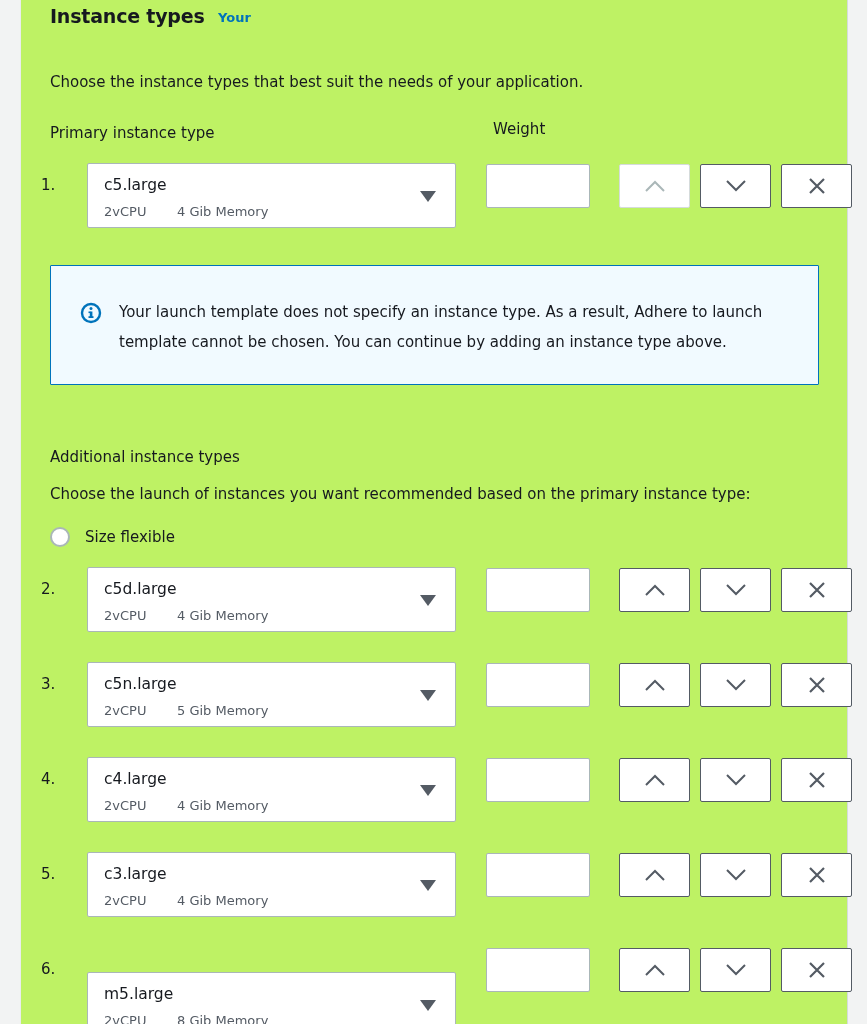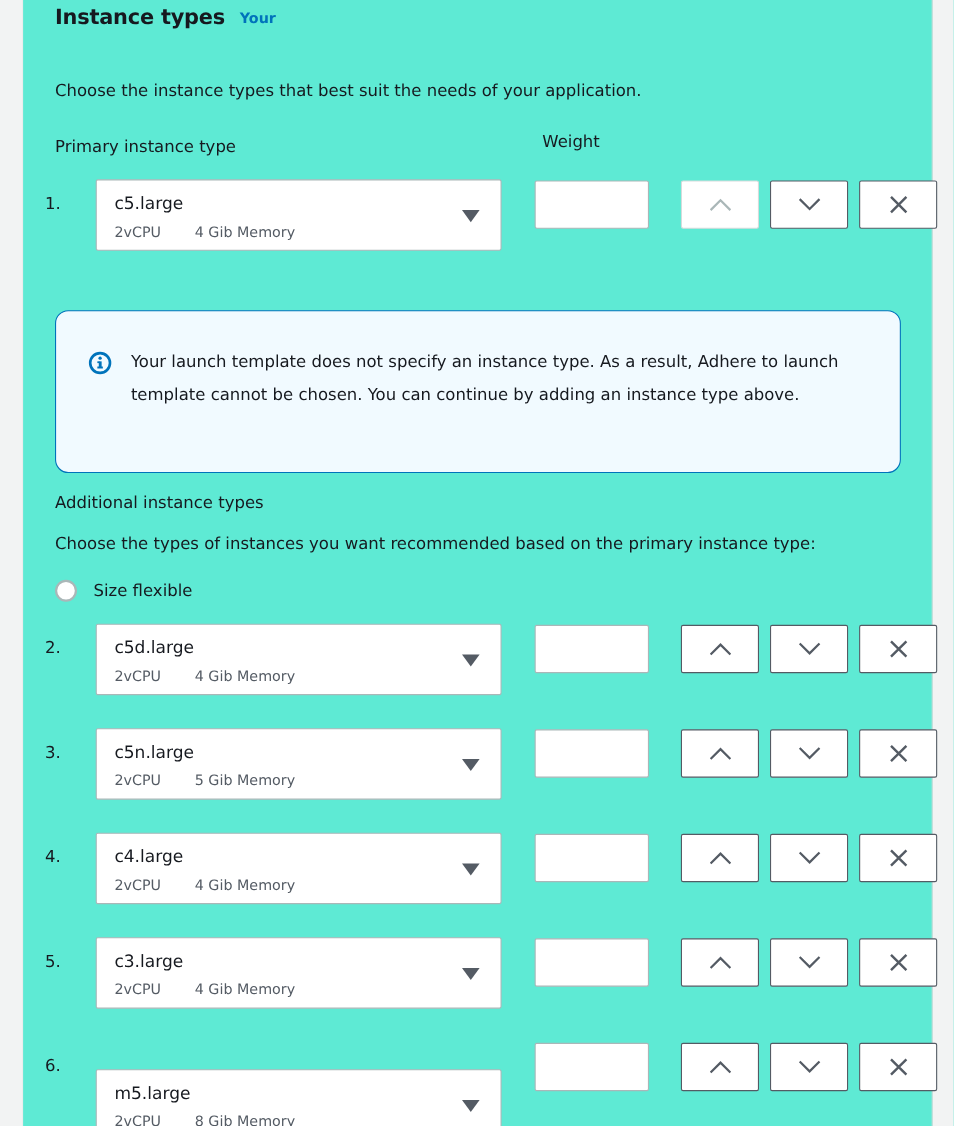--- a/index.html
+++ b/index.html
@@ -7,21 +7,21 @@
   body {
     background: #f2f3f3;
     font-family: "DejaVu Sans", "Liberation Sans", sans-serif;
     color: #16191f;
     position: relative;
   }
   .panel {
     position: absolute;
     left: 20px; top: 0;
     width: 828px; height: 1024px;
-    background: #5eead4;
+    background: #bef264;
     border-left: 1px solid #eaeded;
     border-right: 1px solid #d5dbdb;
   }
   .abs { position: absolute; }
   .title {
     left: 29px; top: 5px;
     font-size: 19px; font-weight: bold; color: #16191f;
     letter-spacing: -0.2px;
   }
   .info-link {
@@ -73,25 +73,25 @@
     border: 1px solid #545b64;
     border-radius: 2px;
     background: #fff;
     display: flex; align-items: center; justify-content: center;
     cursor: pointer;
   }
   .btn.disabled { border-color: #d5dbdb; cursor: default; }
   .btn svg { display: block; }
 
   .alert {
-    left: 29px; top: 282px;
-    width: 769px; height: 148px;
+    left: 29px; top: 265px;
+    width: 769px; height: 120px;
     background: #f1faff;
     border: 1px solid #0073bb;
-    border-radius: 12px;
+    border-radius: 1px;
   }
   .alert .icon { position: absolute; left: 29px; top: 36px; }
   .alert .text {
     position: absolute; left: 68px; top: 32px; width: 680px;
     font-size: 15px; line-height: 29.5px; color: #16191f;
   }
 
   .radio-row { left: 29px; top: 527px; display: flex; align-items: center; }
   .radio {
     display: flex; align-items: center; cursor: pointer;
@@ -148,21 +148,21 @@
       <circle cx="11" cy="11" r="9" fill="none" stroke="#0073bb" stroke-width="2.4"></circle>
       <rect x="9.8" y="9.5" width="2.6" height="6" fill="#0073bb"></rect>
       <rect x="8.5" y="14.2" width="5" height="1.8" fill="#0073bb"></rect>
       <rect x="8.5" y="9.5" width="2" height="1.6" fill="#0073bb"></rect>
       <circle cx="11" cy="6.6" r="1.5" fill="#0073bb"></circle>
     </svg>
     <div class="text">Your launch template does not specify an instance type. As a result, Adhere to launch template cannot be chosen. You can continue by adding an instance type above.</div>
   </div>
 
   <div class="abs label" style="left:29px; top:448px;">Additional instance types</div>
-  <div class="abs desc" style="left:29px; top:485px;">Choose the types of instances you want recommended based on the primary instance type:</div>
+  <div class="abs desc" style="left:29px; top:485px;">Choose the launch of instances you want recommended based on the primary instance type:</div>
 
   <div class="abs radio-row">
     <div class="radio">
       <span class="dot"></span>
       <span class="lbl">Size flexible</span>
     </div>
   </div>
 
   <div>
     <div class="abs rownum" style="left:20px; top:580px;">2.</div>

